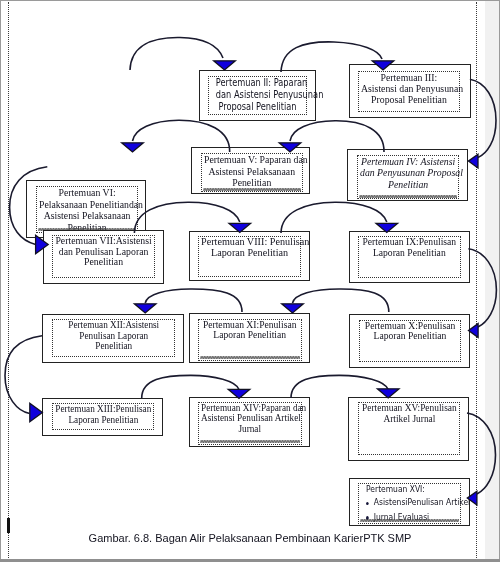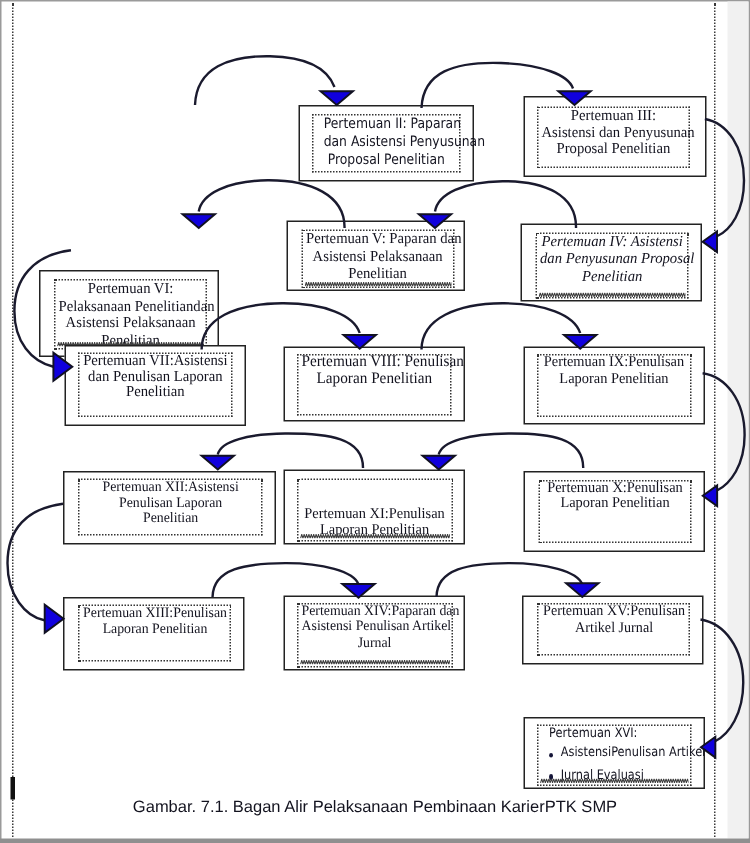--- a/index.html
+++ b/index.html
@@ -207,42 +207,42 @@
       </div>
       <div class="box serif" style="left: 348.5px; top: 314px; width: 121.5px; height: 53.5px;">
         <div class="inner" style="inset: 4.6px 8.5px 5px 9px;">
           <div class="txt" style="font-size: 10px; line-height: 10.85px; text-align: center;">
             <div>Pertemuan X:Penulisan</div>
             <div>Laporan Penelitian</div>
           </div>
         </div>
       </div>
       <div class="box serif" style="left: 188.8px; top: 313px; width: 121.7px; height: 49.8px;">
-        <div class="inner" style="inset: 4.6px 7.8px 1px 8.5px; justify-content: flex-end;">
+        <div class="inner" style="inset: 4.6px 7.8px 1px 8.5px;">
           <div class="txt" style="font-size: 10px; line-height: 10.85px; text-align: center;">
             <div>Pertemuan XI:Penulisan</div>
             <div>Laporan Penelitian</div>
           </div>
           <div class="squiggle">
             <svg width="192" height="3.2" viewBox="0 0 192 3.2" xmlns="http://www.w3.org/2000/svg">
               <path d="M0,2.9 L0.80,0.2 L1.60,2.9 L2.40,0.2 L3.20,2.9 L4.00,0.2 L4.80,2.9 L5.60,0.2 L6.40,2.9 L7.20,0.2 L8.00,2.9 L8.80,0.2 L9.60,2.9 L10.40,0.2 L11.20,2.9 L12.00,0.2 L12.80,2.9 L13.60,0.2 L14.40,2.9 L15.20,0.2 L16.00,2.9 L16.80,0.2 L17.60,2.9 L18.40,0.2 L19.20,2.9 L20.00,0.2 L20.80,2.9 L21.60,0.2 L22.40,2.9 L23.20,0.2 L24.00,2.9 L24.80,0.2 L25.60,2.9 L26.40,0.2 L27.20,2.9 L28.00,0.2 L28.80,2.9 L29.60,0.2 L30.40,2.9 L31.20,0.2 L32.00,2.9 L32.80,0.2 L33.60,2.9 L34.40,0.2 L35.20,2.9 L36.00,0.2 L36.80,2.9 L37.60,0.2 L38.40,2.9 L39.20,0.2 L40.00,2.9 L40.80,0.2 L41.60,2.9 L42.40,0.2 L43.20,2.9 L44.00,0.2 L44.80,2.9 L45.60,0.2 L46.40,2.9 L47.20,0.2 L48.00,2.9 L48.80,0.2 L49.60,2.9 L50.40,0.2 L51.20,2.9 L52.00,0.2 L52.80,2.9 L53.60,0.2 L54.40,2.9 L55.20,0.2 L56.00,2.9 L56.80,0.2 L57.60,2.9 L58.40,0.2 L59.20,2.9 L60.00,0.2 L60.80,2.9 L61.60,0.2 L62.40,2.9 L63.20,0.2 L64.00,2.9 L64.80,0.2 L65.60,2.9 L66.40,0.2 L67.20,2.9 L68.00,0.2 L68.80,2.9 L69.60,0.2 L70.40,2.9 L71.20,0.2 L72.00,2.9 L72.80,0.2 L73.60,2.9 L74.40,0.2 L75.20,2.9 L76.00,0.2 L76.80,2.9 L77.60,0.2 L78.40,2.9 L79.20,0.2 L80.00,2.9 L80.80,0.2 L81.60,2.9 L82.40,0.2 L83.20,2.9 L84.00,0.2 L84.80,2.9 L85.60,0.2 L86.40,2.9 L87.20,0.2 L88.00,2.9 L88.80,0.2 L89.60,2.9 L90.40,0.2 L91.20,2.9 L92.00,0.2 L92.80,2.9 L93.60,0.2 L94.40,2.9 L95.20,0.2 L96.00,2.9 L96.80,0.2 L97.60,2.9 L98.40,0.2 L99.20,2.9 L100.00,0.2 L100.80,2.9 L101.60,0.2 L102.40,2.9 L103.20,0.2 L104.00,2.9 L104.80,0.2 L105.60,2.9 L106.40,0.2 L107.20,2.9 L108.00,0.2 L108.80,2.9 L109.60,0.2 L110.40,2.9 L111.20,0.2 L112.00,2.9 L112.80,0.2 L113.60,2.9 L114.40,0.2 L115.20,2.9 L116.00,0.2 L116.80,2.9 L117.60,0.2 L118.40,2.9 L119.20,0.2 L120.00,2.9 L120.80,0.2 L121.60,2.9 L122.40,0.2 L123.20,2.9 L124.00,0.2 L124.80,2.9 L125.60,0.2 L126.40,2.9 L127.20,0.2 L128.00,2.9 L128.80,0.2 L129.60,2.9 L130.40,0.2 L131.20,2.9 L132.00,0.2 L132.80,2.9 L133.60,0.2 L134.40,2.9 L135.20,0.2 L136.00,2.9 L136.80,0.2 L137.60,2.9 L138.40,0.2 L139.20,2.9 L140.00,0.2 L140.80,2.9 L141.60,0.2 L142.40,2.9 L143.20,0.2 L144.00,2.9 L144.80,0.2 L145.60,2.9 L146.40,0.2 L147.20,2.9 L148.00,0.2 L148.80,2.9 L149.60,0.2 L150.40,2.9 L151.20,0.2 L152.00,2.9 L152.80,0.2 L153.60,2.9 L154.40,0.2 L155.20,2.9 L156.00,0.2 L156.80,2.9 L157.60,0.2 L158.40,2.9 L159.20,0.2 L160.00,2.9 L160.80,0.2 L161.60,2.9 L162.40,0.2 L163.20,2.9 L164.00,0.2 L164.80,2.9 L165.60,0.2 L166.40,2.9 L167.20,0.2 L168.00,2.9 L168.80,0.2 L169.60,2.9 L170.40,0.2 L171.20,2.9 L172.00,0.2 L172.80,2.9 L173.60,0.2 L174.40,2.9 L175.20,0.2 L176.00,2.9 L176.80,0.2 L177.60,2.9 L178.40,0.2 L179.20,2.9 L180.00,0.2 L180.80,2.9 L181.60,0.2 L182.40,2.9 L183.20,0.2 L184.00,2.9 L184.80,0.2 L185.60,2.9 L186.40,0.2 L187.20,2.9 L188.00,0.2 L188.80,2.9 L189.60,0.2 L190.40,2.9 L191.20,0.2 L192.00,2.9 " fill="none" stroke="#3f3f3f" stroke-width="0.7"></path>
             </svg>
           </div>
         </div>
       </div>
       <div class="box serif" style="left: 42px; top: 314px; width: 142px; height: 49px;">
         <div class="inner" style="inset: 4.2px 8px 4.6px 8.5px;">
           <div class="txt" style="font-size: 9.6px; line-height: 10.6px; text-align: center;">
             <div>Pertemuan XII:Asistensi</div>
             <div>Penulisan Laporan</div>
             <div>Penelitian</div>
           </div>
         </div>
       </div>
-      <div class="box serif" style="left: 42px; top: 398px; width: 121.2px; height: 49px;">
+      <div class="box serif" style="left: 42px; top: 398px; width: 121.2px; height: 38px;">
         <div class="inner" style="inset: 4.2px 8px 4.6px 8.5px;">
           <div class="txt" style="font-size: 9.6px; line-height: 10.6px; text-align: center;">
             <div>Pertemuan XIII:Penulisan</div>
             <div>Laporan Penelitian</div>
           </div>
         </div>
       </div>
       <div class="box serif" style="left: 188.8px; top: 397px; width: 121.7px; height: 49.8px;">
         <div class="inner" style="inset: 3.6px 7.8px 1px 8.5px;">
           <div class="txt" style="font-size: 9.6px; line-height: 10.6px; text-align: center;">
@@ -250,21 +250,21 @@
             <div>Asistensi Penulisan Artikel</div>
             <div>Jurnal</div>
           </div>
           <div class="squiggle">
             <svg width="192" height="3.2" viewBox="0 0 192 3.2" xmlns="http://www.w3.org/2000/svg">
               <path d="M0,2.9 L0.80,0.2 L1.60,2.9 L2.40,0.2 L3.20,2.9 L4.00,0.2 L4.80,2.9 L5.60,0.2 L6.40,2.9 L7.20,0.2 L8.00,2.9 L8.80,0.2 L9.60,2.9 L10.40,0.2 L11.20,2.9 L12.00,0.2 L12.80,2.9 L13.60,0.2 L14.40,2.9 L15.20,0.2 L16.00,2.9 L16.80,0.2 L17.60,2.9 L18.40,0.2 L19.20,2.9 L20.00,0.2 L20.80,2.9 L21.60,0.2 L22.40,2.9 L23.20,0.2 L24.00,2.9 L24.80,0.2 L25.60,2.9 L26.40,0.2 L27.20,2.9 L28.00,0.2 L28.80,2.9 L29.60,0.2 L30.40,2.9 L31.20,0.2 L32.00,2.9 L32.80,0.2 L33.60,2.9 L34.40,0.2 L35.20,2.9 L36.00,0.2 L36.80,2.9 L37.60,0.2 L38.40,2.9 L39.20,0.2 L40.00,2.9 L40.80,0.2 L41.60,2.9 L42.40,0.2 L43.20,2.9 L44.00,0.2 L44.80,2.9 L45.60,0.2 L46.40,2.9 L47.20,0.2 L48.00,2.9 L48.80,0.2 L49.60,2.9 L50.40,0.2 L51.20,2.9 L52.00,0.2 L52.80,2.9 L53.60,0.2 L54.40,2.9 L55.20,0.2 L56.00,2.9 L56.80,0.2 L57.60,2.9 L58.40,0.2 L59.20,2.9 L60.00,0.2 L60.80,2.9 L61.60,0.2 L62.40,2.9 L63.20,0.2 L64.00,2.9 L64.80,0.2 L65.60,2.9 L66.40,0.2 L67.20,2.9 L68.00,0.2 L68.80,2.9 L69.60,0.2 L70.40,2.9 L71.20,0.2 L72.00,2.9 L72.80,0.2 L73.60,2.9 L74.40,0.2 L75.20,2.9 L76.00,0.2 L76.80,2.9 L77.60,0.2 L78.40,2.9 L79.20,0.2 L80.00,2.9 L80.80,0.2 L81.60,2.9 L82.40,0.2 L83.20,2.9 L84.00,0.2 L84.80,2.9 L85.60,0.2 L86.40,2.9 L87.20,0.2 L88.00,2.9 L88.80,0.2 L89.60,2.9 L90.40,0.2 L91.20,2.9 L92.00,0.2 L92.80,2.9 L93.60,0.2 L94.40,2.9 L95.20,0.2 L96.00,2.9 L96.80,0.2 L97.60,2.9 L98.40,0.2 L99.20,2.9 L100.00,0.2 L100.80,2.9 L101.60,0.2 L102.40,2.9 L103.20,0.2 L104.00,2.9 L104.80,0.2 L105.60,2.9 L106.40,0.2 L107.20,2.9 L108.00,0.2 L108.80,2.9 L109.60,0.2 L110.40,2.9 L111.20,0.2 L112.00,2.9 L112.80,0.2 L113.60,2.9 L114.40,0.2 L115.20,2.9 L116.00,0.2 L116.80,2.9 L117.60,0.2 L118.40,2.9 L119.20,0.2 L120.00,2.9 L120.80,0.2 L121.60,2.9 L122.40,0.2 L123.20,2.9 L124.00,0.2 L124.80,2.9 L125.60,0.2 L126.40,2.9 L127.20,0.2 L128.00,2.9 L128.80,0.2 L129.60,2.9 L130.40,0.2 L131.20,2.9 L132.00,0.2 L132.80,2.9 L133.60,0.2 L134.40,2.9 L135.20,0.2 L136.00,2.9 L136.80,0.2 L137.60,2.9 L138.40,0.2 L139.20,2.9 L140.00,0.2 L140.80,2.9 L141.60,0.2 L142.40,2.9 L143.20,0.2 L144.00,2.9 L144.80,0.2 L145.60,2.9 L146.40,0.2 L147.20,2.9 L148.00,0.2 L148.80,2.9 L149.60,0.2 L150.40,2.9 L151.20,0.2 L152.00,2.9 L152.80,0.2 L153.60,2.9 L154.40,0.2 L155.20,2.9 L156.00,0.2 L156.80,2.9 L157.60,0.2 L158.40,2.9 L159.20,0.2 L160.00,2.9 L160.80,0.2 L161.60,2.9 L162.40,0.2 L163.20,2.9 L164.00,0.2 L164.80,2.9 L165.60,0.2 L166.40,2.9 L167.20,0.2 L168.00,2.9 L168.80,0.2 L169.60,2.9 L170.40,0.2 L171.20,2.9 L172.00,0.2 L172.80,2.9 L173.60,0.2 L174.40,2.9 L175.20,0.2 L176.00,2.9 L176.80,0.2 L177.60,2.9 L178.40,0.2 L179.20,2.9 L180.00,0.2 L180.80,2.9 L181.60,0.2 L182.40,2.9 L183.20,0.2 L184.00,2.9 L184.80,0.2 L185.60,2.9 L186.40,0.2 L187.20,2.9 L188.00,0.2 L188.80,2.9 L189.60,0.2 L190.40,2.9 L191.20,0.2 L192.00,2.9 " fill="none" stroke="#3f3f3f" stroke-width="0.7"></path>
             </svg>
           </div>
         </div>
       </div>
-      <div class="box serif" style="left: 348px; top: 397px; width: 121.3px; height: 46px;">
+      <div class="box serif" style="left: 348px; top: 397px; width: 121.3px; height: 64px;">
         <div class="inner" style="inset: 4.2px 8px 4.6px 8.5px;">
           <div class="txt" style="font-size: 9.8px; line-height: 10.8px; text-align: center;">
             <div>Pertemuan XV:Penulisan</div>
             <div>Artikel Jurnal</div>
           </div>
         </div>
       </div>
       <div class="box sans" style="left: 348.8px; top: 478.4px; width: 121.2px; height: 47.6px; text-decoration: underline;">
         <div class="inner" style="inset: 3.3px 8px 1px 8.1px;">
           <div class="txt" style="font-size: 8.8px; line-height: 11.4px; text-align: left;">
@@ -282,14 +282,14 @@
           </div>
           <div class="squiggle">
             <svg width="192" height="3.2" viewBox="0 0 192 3.2" xmlns="http://www.w3.org/2000/svg">
               <path d="M0,2.9 L0.80,0.2 L1.60,2.9 L2.40,0.2 L3.20,2.9 L4.00,0.2 L4.80,2.9 L5.60,0.2 L6.40,2.9 L7.20,0.2 L8.00,2.9 L8.80,0.2 L9.60,2.9 L10.40,0.2 L11.20,2.9 L12.00,0.2 L12.80,2.9 L13.60,0.2 L14.40,2.9 L15.20,0.2 L16.00,2.9 L16.80,0.2 L17.60,2.9 L18.40,0.2 L19.20,2.9 L20.00,0.2 L20.80,2.9 L21.60,0.2 L22.40,2.9 L23.20,0.2 L24.00,2.9 L24.80,0.2 L25.60,2.9 L26.40,0.2 L27.20,2.9 L28.00,0.2 L28.80,2.9 L29.60,0.2 L30.40,2.9 L31.20,0.2 L32.00,2.9 L32.80,0.2 L33.60,2.9 L34.40,0.2 L35.20,2.9 L36.00,0.2 L36.80,2.9 L37.60,0.2 L38.40,2.9 L39.20,0.2 L40.00,2.9 L40.80,0.2 L41.60,2.9 L42.40,0.2 L43.20,2.9 L44.00,0.2 L44.80,2.9 L45.60,0.2 L46.40,2.9 L47.20,0.2 L48.00,2.9 L48.80,0.2 L49.60,2.9 L50.40,0.2 L51.20,2.9 L52.00,0.2 L52.80,2.9 L53.60,0.2 L54.40,2.9 L55.20,0.2 L56.00,2.9 L56.80,0.2 L57.60,2.9 L58.40,0.2 L59.20,2.9 L60.00,0.2 L60.80,2.9 L61.60,0.2 L62.40,2.9 L63.20,0.2 L64.00,2.9 L64.80,0.2 L65.60,2.9 L66.40,0.2 L67.20,2.9 L68.00,0.2 L68.80,2.9 L69.60,0.2 L70.40,2.9 L71.20,0.2 L72.00,2.9 L72.80,0.2 L73.60,2.9 L74.40,0.2 L75.20,2.9 L76.00,0.2 L76.80,2.9 L77.60,0.2 L78.40,2.9 L79.20,0.2 L80.00,2.9 L80.80,0.2 L81.60,2.9 L82.40,0.2 L83.20,2.9 L84.00,0.2 L84.80,2.9 L85.60,0.2 L86.40,2.9 L87.20,0.2 L88.00,2.9 L88.80,0.2 L89.60,2.9 L90.40,0.2 L91.20,2.9 L92.00,0.2 L92.80,2.9 L93.60,0.2 L94.40,2.9 L95.20,0.2 L96.00,2.9 L96.80,0.2 L97.60,2.9 L98.40,0.2 L99.20,2.9 L100.00,0.2 L100.80,2.9 L101.60,0.2 L102.40,2.9 L103.20,0.2 L104.00,2.9 L104.80,0.2 L105.60,2.9 L106.40,0.2 L107.20,2.9 L108.00,0.2 L108.80,2.9 L109.60,0.2 L110.40,2.9 L111.20,0.2 L112.00,2.9 L112.80,0.2 L113.60,2.9 L114.40,0.2 L115.20,2.9 L116.00,0.2 L116.80,2.9 L117.60,0.2 L118.40,2.9 L119.20,0.2 L120.00,2.9 L120.80,0.2 L121.60,2.9 L122.40,0.2 L123.20,2.9 L124.00,0.2 L124.80,2.9 L125.60,0.2 L126.40,2.9 L127.20,0.2 L128.00,2.9 L128.80,0.2 L129.60,2.9 L130.40,0.2 L131.20,2.9 L132.00,0.2 L132.80,2.9 L133.60,0.2 L134.40,2.9 L135.20,0.2 L136.00,2.9 L136.80,0.2 L137.60,2.9 L138.40,0.2 L139.20,2.9 L140.00,0.2 L140.80,2.9 L141.60,0.2 L142.40,2.9 L143.20,0.2 L144.00,2.9 L144.80,0.2 L145.60,2.9 L146.40,0.2 L147.20,2.9 L148.00,0.2 L148.80,2.9 L149.60,0.2 L150.40,2.9 L151.20,0.2 L152.00,2.9 L152.80,0.2 L153.60,2.9 L154.40,0.2 L155.20,2.9 L156.00,0.2 L156.80,2.9 L157.60,0.2 L158.40,2.9 L159.20,0.2 L160.00,2.9 L160.80,0.2 L161.60,2.9 L162.40,0.2 L163.20,2.9 L164.00,0.2 L164.80,2.9 L165.60,0.2 L166.40,2.9 L167.20,0.2 L168.00,2.9 L168.80,0.2 L169.60,2.9 L170.40,0.2 L171.20,2.9 L172.00,0.2 L172.80,2.9 L173.60,0.2 L174.40,2.9 L175.20,0.2 L176.00,2.9 L176.80,0.2 L177.60,2.9 L178.40,0.2 L179.20,2.9 L180.00,0.2 L180.80,2.9 L181.60,0.2 L182.40,2.9 L183.20,0.2 L184.00,2.9 L184.80,0.2 L185.60,2.9 L186.40,0.2 L187.20,2.9 L188.00,0.2 L188.80,2.9 L189.60,0.2 L190.40,2.9 L191.20,0.2 L192.00,2.9 " fill="none" stroke="#3f3f3f" stroke-width="0.7"></path>
             </svg>
           </div>
         </div>
       </div>
     </div>
 
-  <div class="cap" style="left:0;top:532px;width:500px;font-size:11px;">Gambar. 7.1. Bagan Alir Pelaksanaan Pembinaan KarierPTK SMP</div>
+  <div class="cap" style="left:0;top:532px;width:500px;font-size:11px;">Gambar. 6.8. Bagan Alir Pelaksanaan Pembinaan KarierPTK SMP</div>
 </div>
 
 </body></html>

